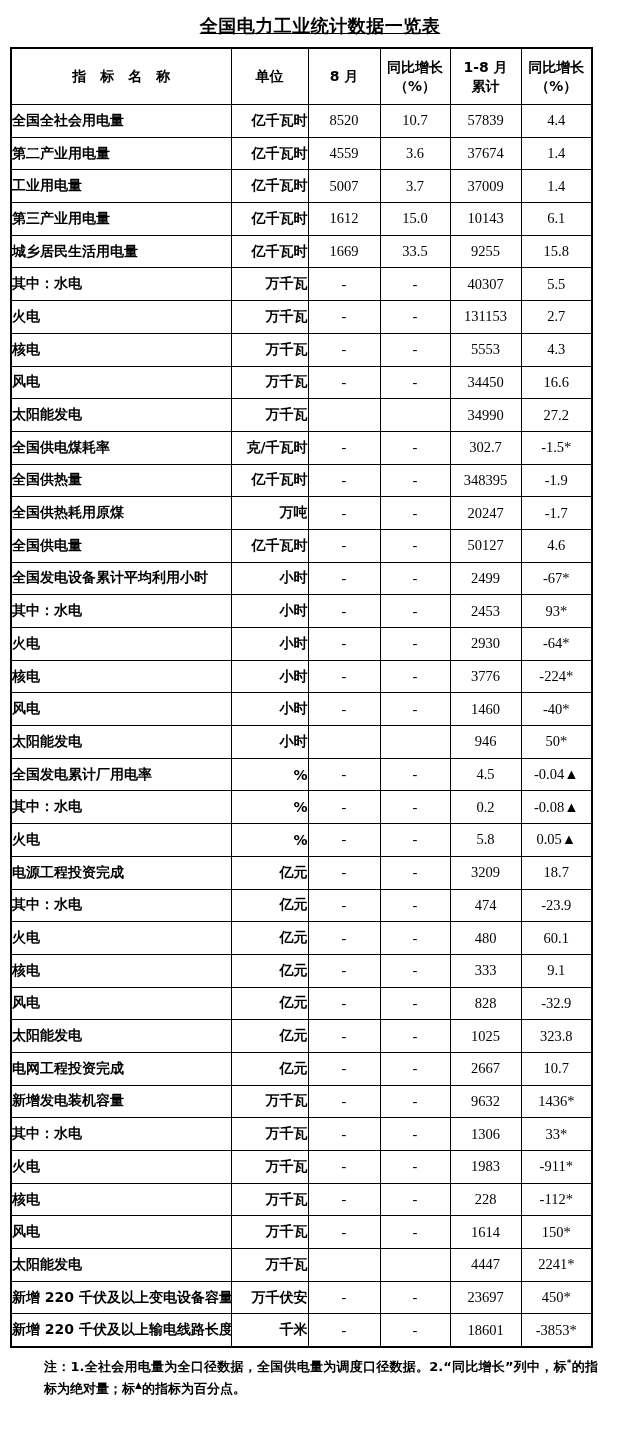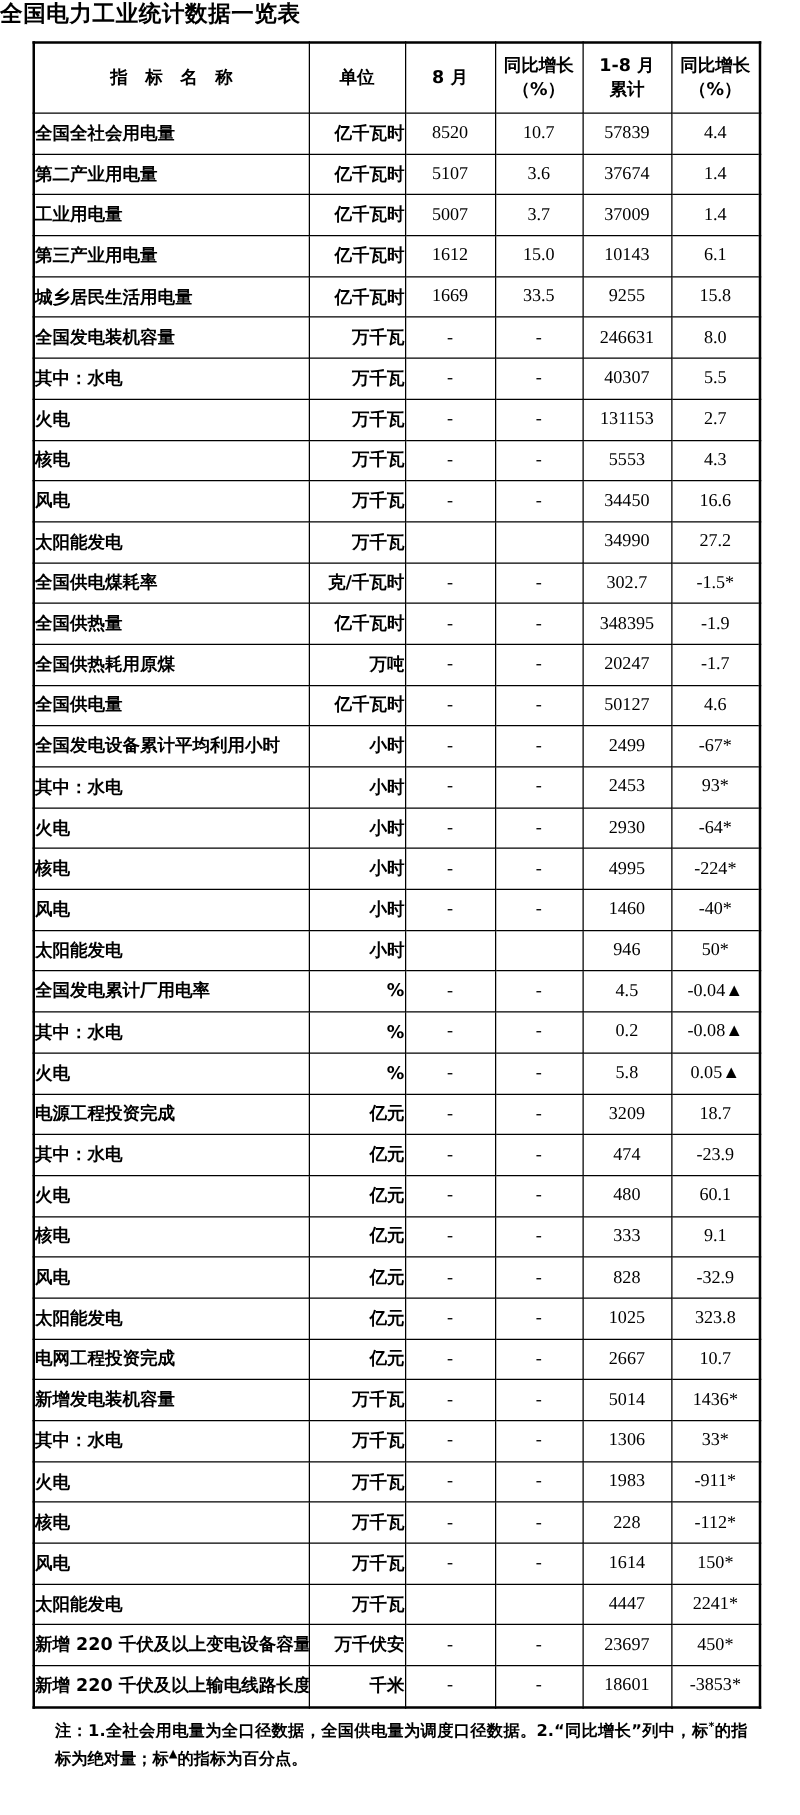--- a/index.html
+++ b/index.html
@@ -10,30 +10,32 @@
     font-family: "DejaVu Sans", sans-serif;
   }
   .page {
     position: relative;
     width: 640px;
     height: 1452px;
     background: #ffffff;
     overflow: hidden;
   }
   .title {
-    padding-top: 0;
+    padding-top: 14px;
+    text-align: center;
     font-size: 18px;
     font-weight: bold;
     letter-spacing: 0.5px;
     line-height: 24px;
+    text-decoration: underline;
   }
   table.stats {
     border-collapse: collapse;
     table-layout: fixed;
-    margin: 9px 0 0 26px;
+    margin: 9px 0 0 10px;
     width: 581px;
     border: 2px solid #000;
   }
   table.stats th, table.stats td {
     border: 1px solid #000;
     padding: 0;
     vertical-align: middle;
     overflow: hidden;
   }
   thead th {
@@ -116,21 +118,21 @@
       <td class="label ind0">全国全社会用电量</td>
       <td class="unit">亿千瓦时</td>
       <td class="num">8520</td>
       <td class="num">10.7</td>
       <td class="num">57839</td>
       <td class="num">4.4</td>
     </tr>
         <tr>
       <td class="label ind2">第二产业用电量</td>
       <td class="unit">亿千瓦时</td>
-      <td class="num">5107</td>
+      <td class="num">4559</td>
       <td class="num">3.6</td>
       <td class="num">37674</td>
       <td class="num">1.4</td>
     </tr>
         <tr>
       <td class="label ind3">工业用电量</td>
       <td class="unit">亿千瓦时</td>
       <td class="num">5007</td>
       <td class="num">3.7</td>
       <td class="num">37009</td>
@@ -146,28 +148,20 @@
     </tr>
         <tr>
       <td class="label ind2">城乡居民生活用电量</td>
       <td class="unit">亿千瓦时</td>
       <td class="num">1669</td>
       <td class="num">33.5</td>
       <td class="num">9255</td>
       <td class="num">15.8</td>
     </tr>
         <tr>
-      <td class="label ind0">全国发电装机容量</td>
-      <td class="unit">万千瓦</td>
-      <td class="num">-</td>
-      <td class="num">-</td>
-      <td class="num">246631</td>
-      <td class="num">8.0</td>
-    </tr>
-        <tr>
       <td class="label ind1">其中：水电</td>
       <td class="unit">万千瓦</td>
       <td class="num">-</td>
       <td class="num">-</td>
       <td class="num">40307</td>
       <td class="num">5.5</td>
     </tr>
         <tr>
       <td class="label ind2">火电</td>
       <td class="unit">万千瓦</td>
@@ -254,21 +248,21 @@
       <td class="num">-</td>
       <td class="num">-</td>
       <td class="num">2930</td>
       <td class="num">-64*</td>
     </tr>
         <tr>
       <td class="label ind2">核电</td>
       <td class="unit">小时</td>
       <td class="num">-</td>
       <td class="num">-</td>
-      <td class="num">4995</td>
+      <td class="num">3776</td>
       <td class="num">-224*</td>
     </tr>
         <tr>
       <td class="label ind2">风电</td>
       <td class="unit">小时</td>
       <td class="num">-</td>
       <td class="num">-</td>
       <td class="num">1460</td>
       <td class="num">-40*</td>
     </tr>
@@ -358,21 +352,21 @@
       <td class="num">-</td>
       <td class="num">-</td>
       <td class="num">2667</td>
       <td class="num">10.7</td>
     </tr>
         <tr>
       <td class="label ind0">新增发电装机容量</td>
       <td class="unit">万千瓦</td>
       <td class="num">-</td>
       <td class="num">-</td>
-      <td class="num">5014</td>
+      <td class="num">9632</td>
       <td class="num">1436*</td>
     </tr>
         <tr>
       <td class="label ind1">其中：水电</td>
       <td class="unit">万千瓦</td>
       <td class="num">-</td>
       <td class="num">-</td>
       <td class="num">1306</td>
       <td class="num">33*</td>
     </tr>

